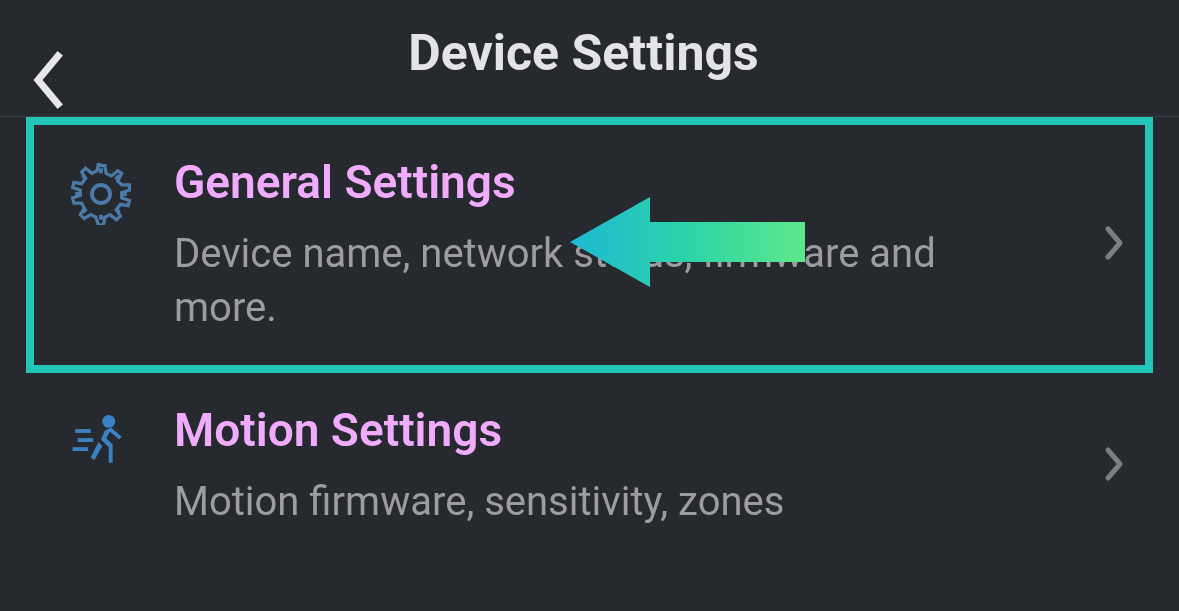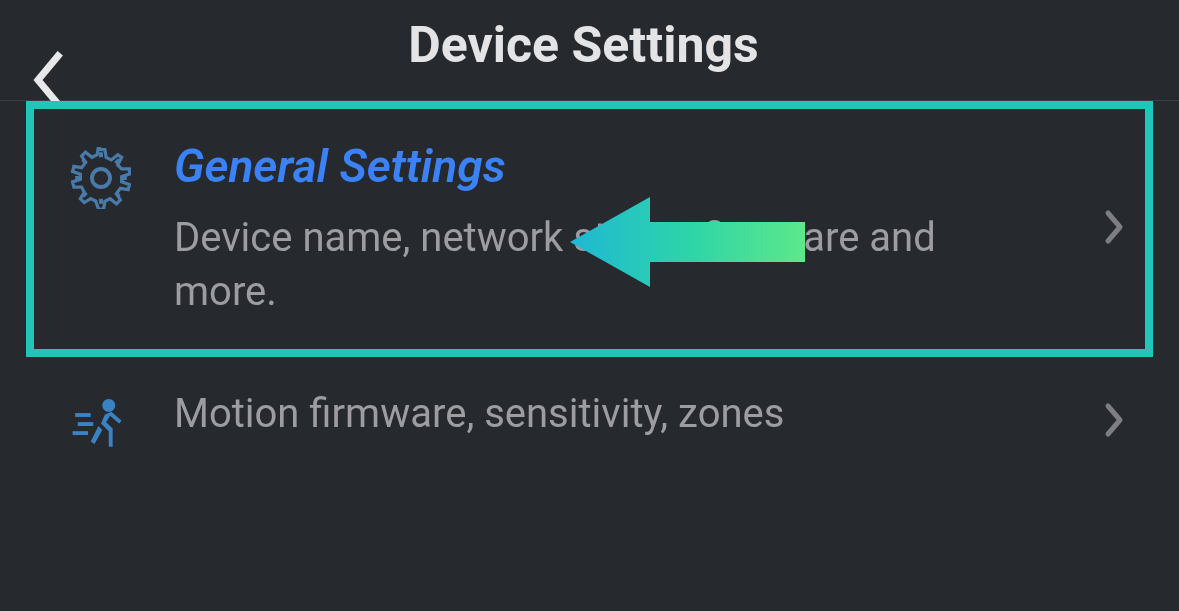--- a/index.html
+++ b/index.html
@@ -13,21 +13,21 @@
       width: 1179px;
       height: 611px;
       overflow: hidden;
       color: #ffffff;
     }
     .header {
       display: flex;
       align-items: center;
       padding: 20px 42px 30px 30px;
       position: relative;
-      height: 100px;
+      height: 116px;
     }
     .back-button {
       position: absolute;
       left: 30px;
       top: 50px;
       cursor: pointer;
     }
     .back-button svg {
       width: 36px;
       height: 60px;
@@ -68,23 +68,22 @@
       align-items: center;
       justify-content: center;
     }
     .item-content {
       flex: 1;
       padding-right: 30px;
     }
     .item-title {
       font-size: 46px;
       font-weight: 600;
-      color: #3b82f6;
+      color: #f0abfc;
       margin-bottom: 18px;
-      font-style: italic;
     }
     .item-subtitle {
       font-size: 40px;
       font-weight: 400;
       color: #9c9ca1;
       line-height: 1.35;
     }
     .chevron-right {
       position: absolute;
       right: 55px;
@@ -163,20 +162,21 @@
       <svg viewBox="0 0 48 48" fill="#3b82c4">
         <circle cx="30" cy="8" r="5"></circle>
         <path d="M27 15 L24 22 L30 28 L30 40 L33 40 L33 26 L28 21 L31 16 L38 22 L40 20 L32 13 Z"></path>
         <path d="M22 24 L16 36 L19 38 L25 27 Z"></path>
         <rect x="4" y="14" width="12" height="3"></rect>
         <rect x="6" y="21" width="12" height="3"></rect>
         <rect x="2" y="28" width="12" height="3"></rect>
       </svg>
     </div>
     <div class="item-content">
+      <div class="item-title">Motion Settings</div>
       <div class="item-subtitle">Motion firmware, sensitivity, zones</div>
     </div>
     <div class="chevron-right">
       <svg viewBox="0 0 20 36">
         <polyline points="4,4 16,18 4,32"></polyline>
       </svg>
     </div>
   </div>
 
 </div>

